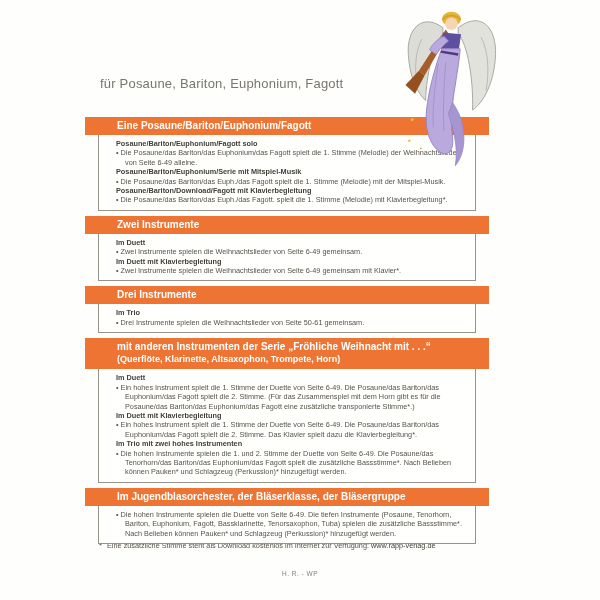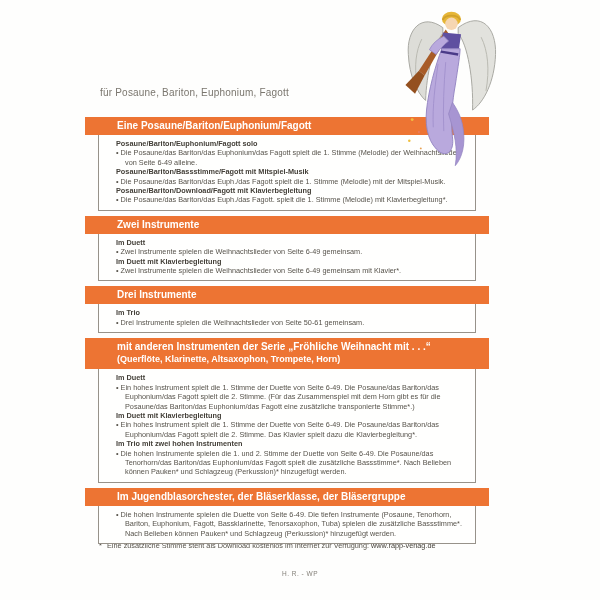--- a/index.html
+++ b/index.html
@@ -11,21 +11,21 @@
   #doc{position:absolute;inset:0;background:#fefefd;}
 
   
   .title{
     position:absolute;left:100px;top:44px;
     font-family:"Liberation Serif", serif;
     font-size:19px;font-weight:400;color:#38342e;letter-spacing:.4px;
   }
   .subtitle{
     position:absolute;left:100px;top:76px;
-    font-size:10px;color:#7a766e;letter-spacing:.2px;margin-top:11px;
+    font-size:13px;color:#7a766e;letter-spacing:.2px;
   }
 
   
   .sections{
     position:absolute;left:85px;top:117px;width:404px;
     display:flex;flex-direction:column;gap:5px;z-index:1;
   }
   .section{width:100%;}
   .sec-header{
     background:var(--header-bg,#ed7433);
@@ -101,21 +101,21 @@
   </svg>
 
   <div class="sections">
       <section class="section">
         <div class="sec-header">
           <div class="sec-header-line">Eine Posaune/Bariton/Euphonium/Fagott</div>
         </div>
         <div class="sec-body">
           <div class="line-bold">Posaune/Bariton/Euphonium/Fagott solo</div>
           <div class="line-bullet">Die Posaune/das Bariton/das Euphonium/das Fagott spielt die 1. Stimme (Melodie) der Weihnachtslieder von Seite 6-49 alleine.</div>
-          <div class="line-bold">Posaune/Bariton/Bassstimme/Fagott mit Mitspiel-Musik</div>
+          <div class="line-bold">Posaune/Bariton/Euphonium/Serie mit Mitspiel-Musik</div>
           <div class="line-bullet">Die Posaune/das Bariton/das Euph./das Fagott spielt die 1. Stimme (Melodie) mit der Mitspiel-Musik.</div>
           <div class="line-bold">Posaune/Bariton/Download/Fagott mit Klavierbegleitung</div>
           <div class="line-bullet">Die Posaune/das Bariton/das Euph./das Fagott. spielt die 1. Stimme (Melodie) mit Klavierbegleitung*.</div>
         </div>
       </section>
       <section class="section">
         <div class="sec-header">
           <div class="sec-header-line">Zwei Instrumente</div>
         </div>
         <div class="sec-body">
@@ -137,21 +137,21 @@
       <section class="section">
         <div class="sec-header">
           <div class="sec-header-line">mit anderen Instrumenten der Serie „Fröhliche Weihnacht mit . . .“</div>
           <div class="sec-header-line2">(Querflöte, Klarinette, Altsaxophon, Trompete, Horn)</div>
         </div>
         <div class="sec-body">
           <div class="line-bold">Im Duett</div>
           <div class="line-bullet">Ein hohes Instrument spielt die 1. Stimme der Duette von Seite 6-49. Die Posaune/das Bariton/das Euphonium/das Fagott spielt die 2. Stimme. (Für das Zusammenspiel mit dem Horn gibt es für die Posaune/das Bariton/das Euphonium/das Fagott eine zusätzliche transponierte Stimme*.)</div>
           <div class="line-bold">Im Duett mit Klavierbegleitung</div>
           <div class="line-bullet">Ein hohes Instrument spielt die 1. Stimme der Duette von Seite 6-49. Die Posaune/das Bariton/das Euphonium/das Fagott spielt die 2. Stimme. Das Klavier spielt dazu die Klavierbegleitung*.</div>
-          <div class="line-bold">Im Trio mit zwei hohen Instrumenten</div>
+          <div class="line-bold">Im Trio mit zwei hohes Instrumenten</div>
           <div class="line-bullet">Die hohen Instrumente spielen die 1. und 2. Stimme der Duette von Seite 6-49. Die Posaune/das Tenorhorn/das Bariton/das Euphonium/das Fagott spielt die zusätzliche Bassstimme*. Nach Belieben können Pauken* und Schlagzeug (Perkussion)* hinzugefügt werden.</div>
         </div>
       </section>
       <section class="section">
         <div class="sec-header">
           <div class="sec-header-line">Im Jugendblasorchester, der Bläserklasse, der Bläsergruppe</div>
         </div>
         <div class="sec-body">
           <div class="line-bullet">Die hohen Instrumente spielen die Duette von Seite 6-49. Die tiefen Instrumente (Posaune, Tenorhorn, Bariton, Euphonium, Fagott, Bassklarinette, Tenorsaxophon, Tuba) spielen die zusätzliche Bassstimme*. Nach Belieben können Pauken* und Schlagzeug (Perkussion)* hinzugefügt werden.</div>
         </div>

